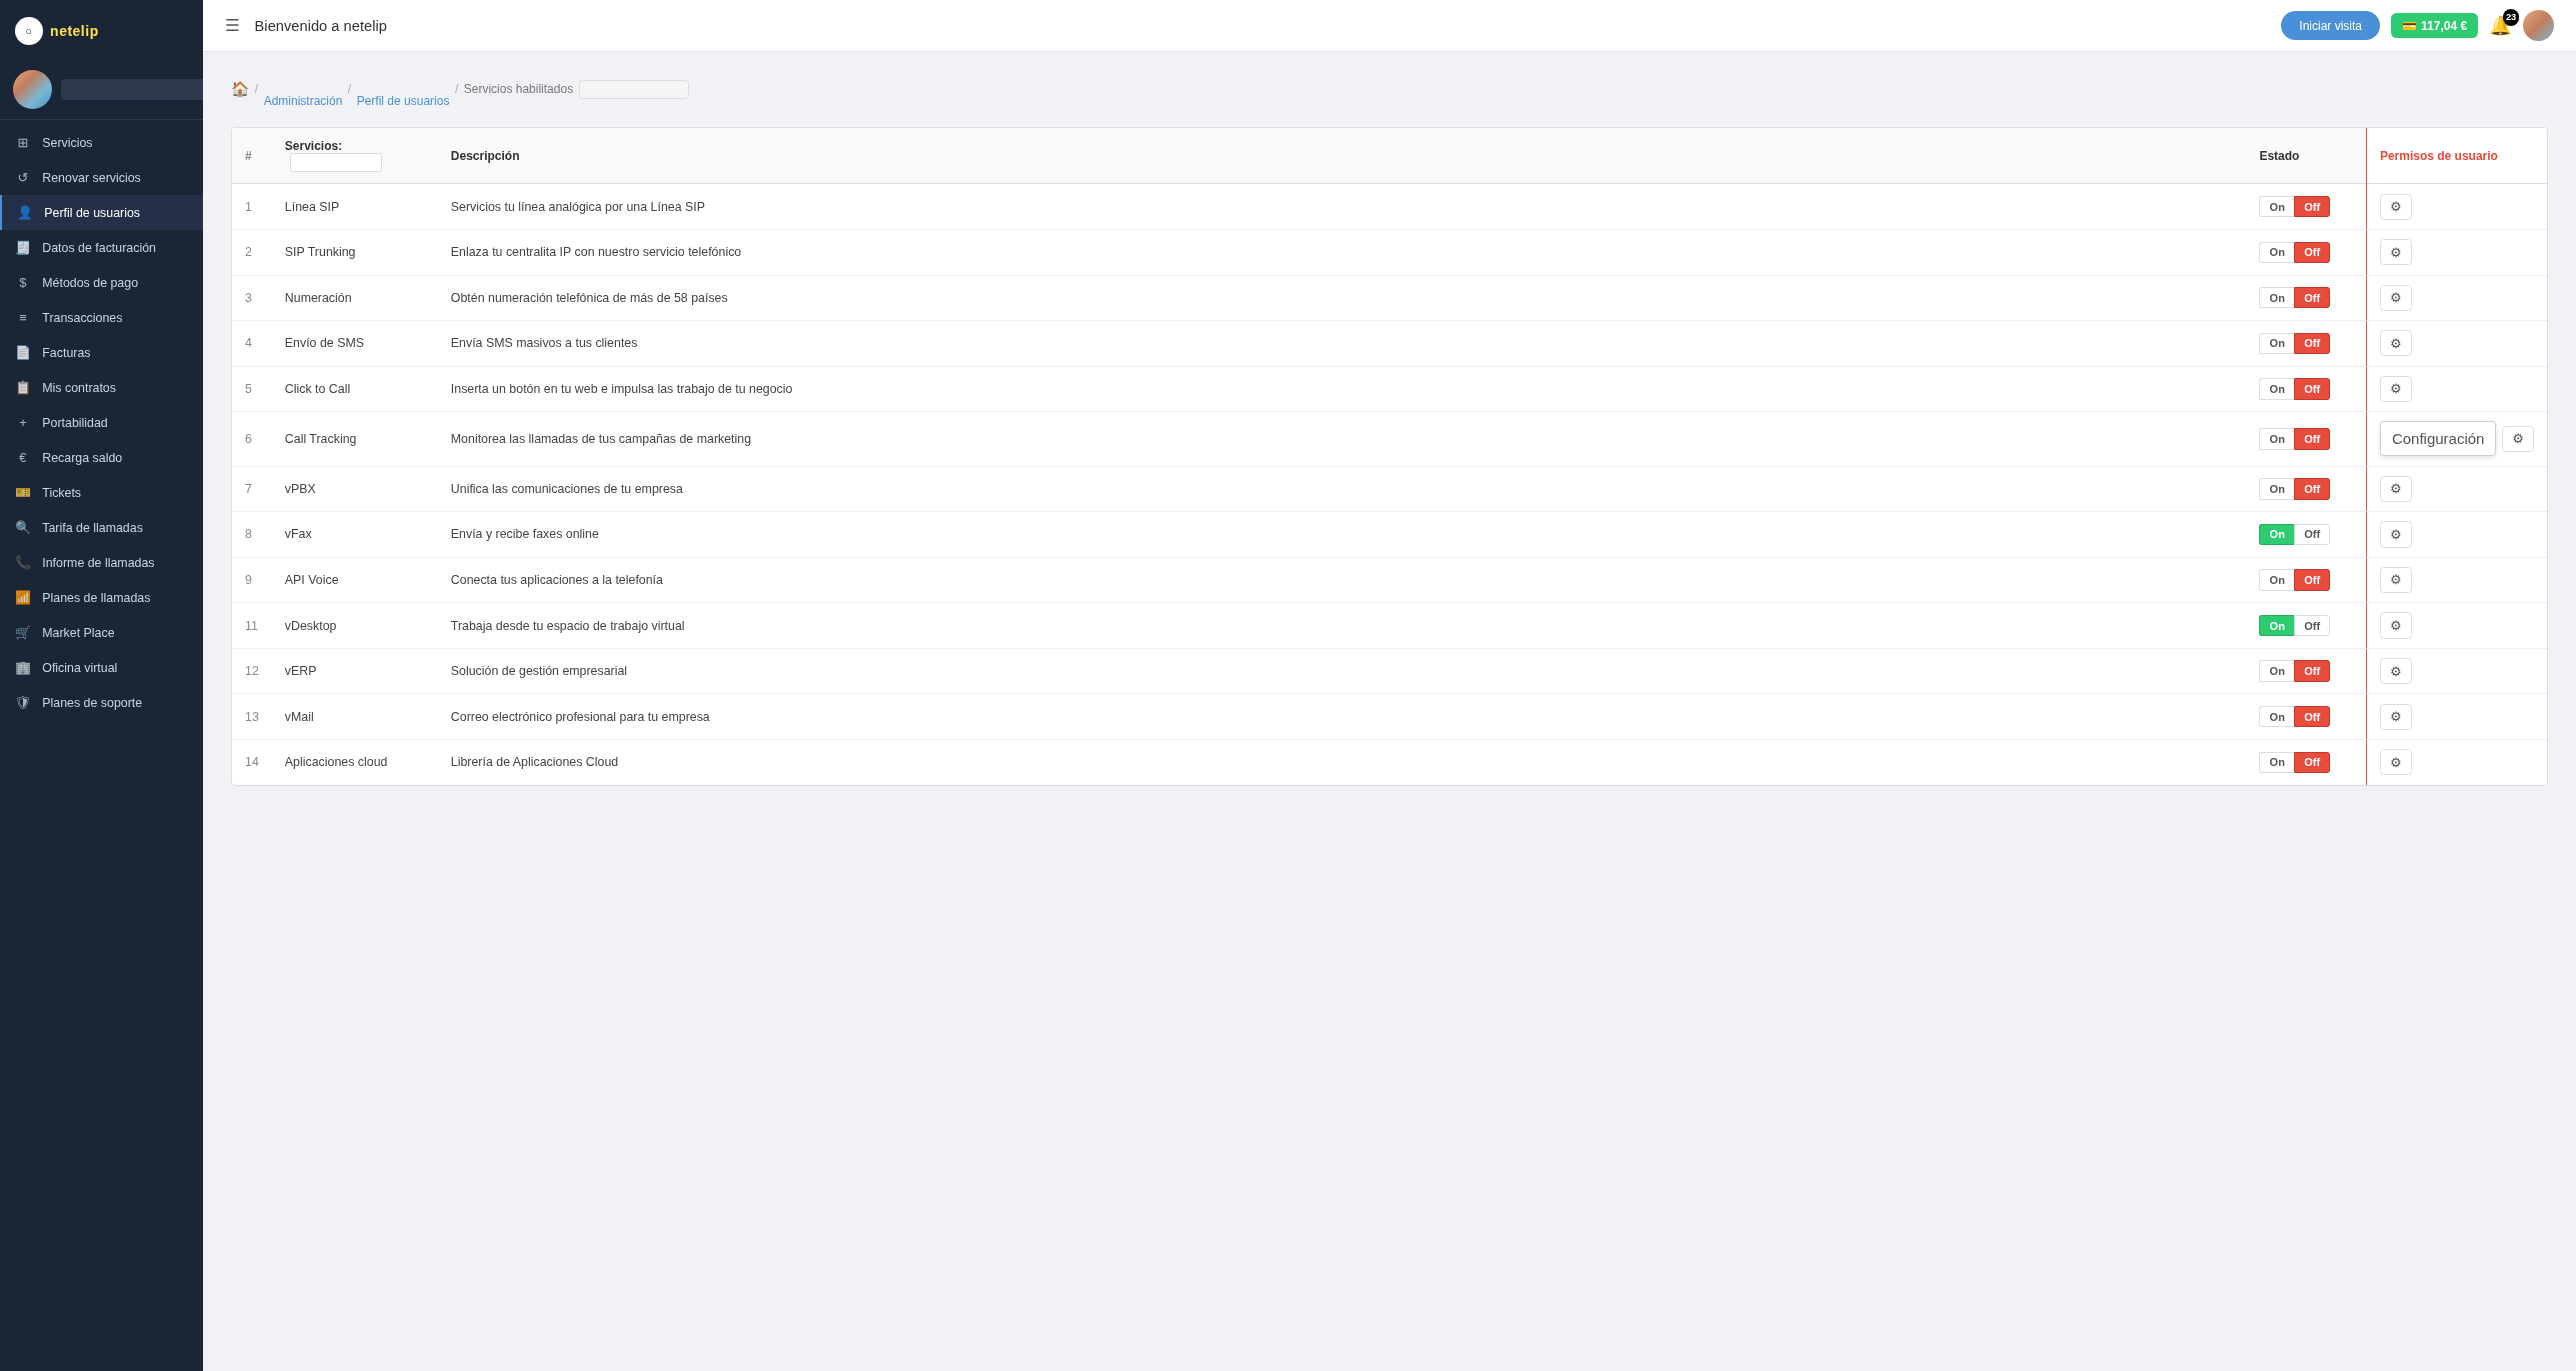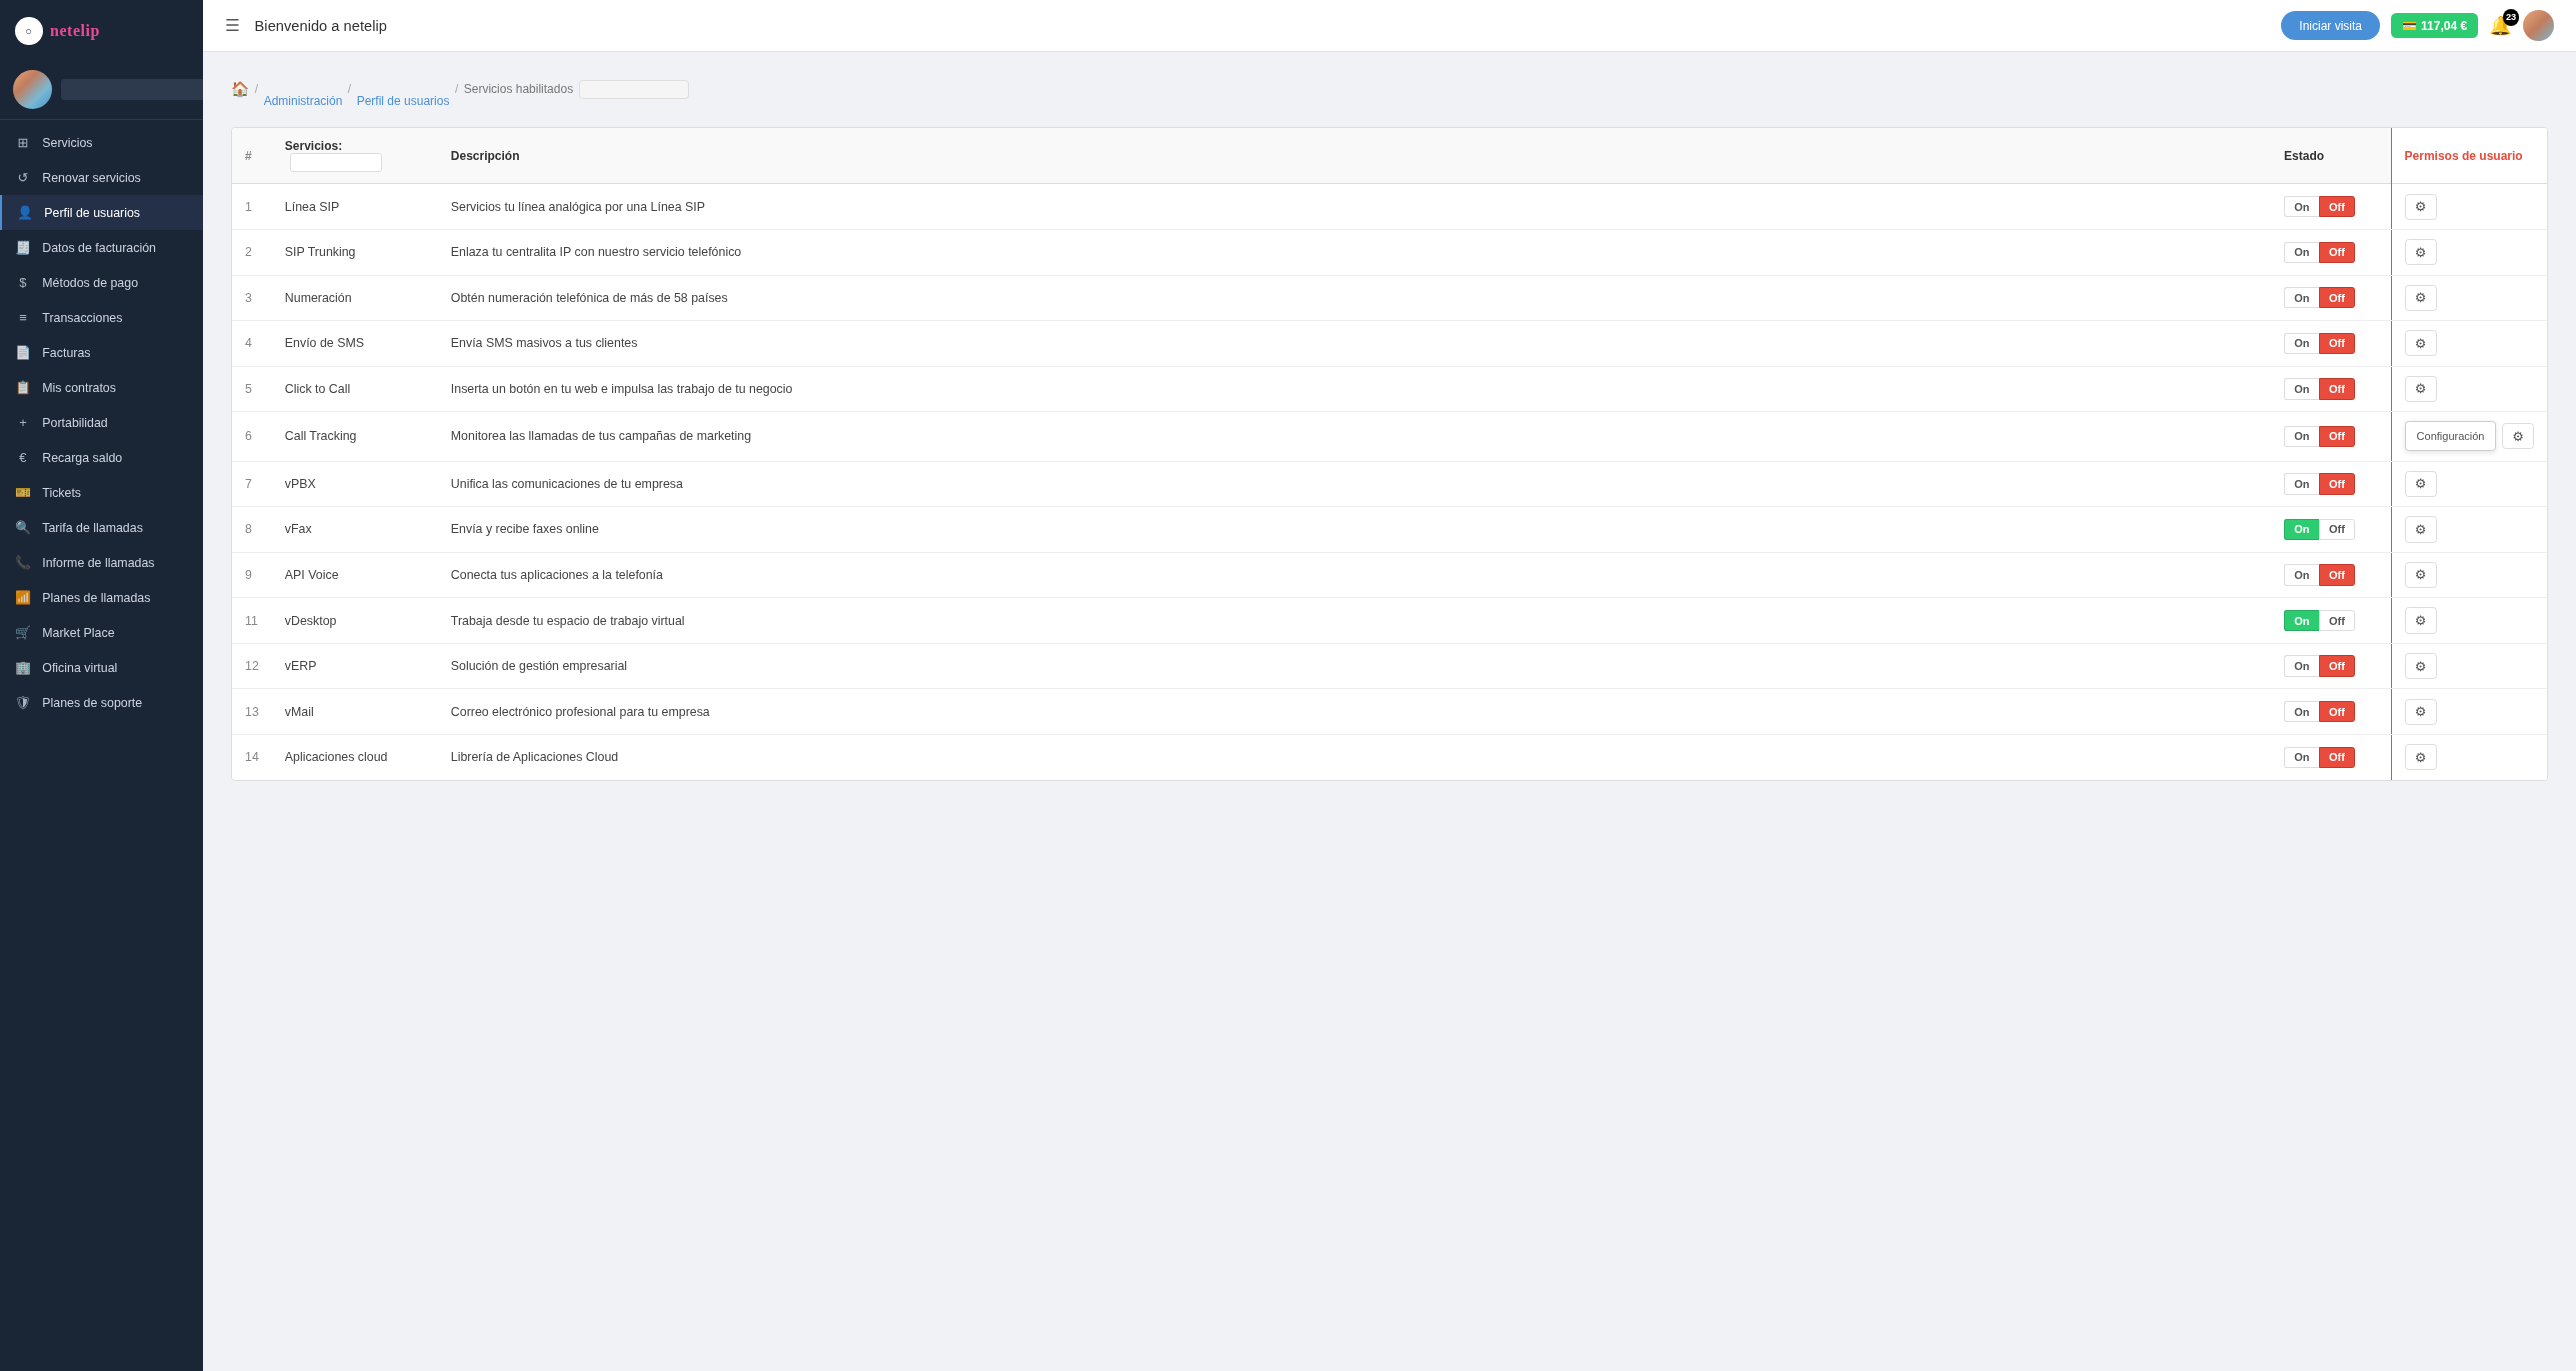--- a/index.html
+++ b/index.html
@@ -28,25 +28,24 @@
       border-radius: 50%;
       background: #fff;
       display: flex;
       align-items: center;
       justify-content: center;
       font-weight: bold;
       color: #1a2535;
       font-size: 11px;
     }
     .logo-text {
-      color: #ec4899;
-      font-size: 16px;
+      color: #fde047;
+      font-size: 14px;
       font-weight: 600;
       letter-spacing: 0.5px;
-      font-family: Liberation Serif, serif;
     }
     .sidebar-user {
       display: flex;
       align-items: center;
       padding: 9.2px 13px;
       gap: 9.2px;
       border-bottom: 0.9px solid #2d3a4e;
       margin-bottom: 5.5px;
     }
     .user-avatar {
@@ -455,21 +454,21 @@
     <td class="col-service">Call Tracking</td>
     <td class="col-desc">Monitorea las llamadas de tus campañas de marketing</td>
     <td class="col-estado">
       <div class="toggle-group">
         <button style="background:#fff;color:#555;border:0.9px solid #ddd;border-right:none;border-radius:2.8px 0 0 2.8px;padding:3.7px 9.2px;font-size:11px;font-weight:600;cursor:pointer;">On</button>
         <button style="background:#e74c3c;color:#fff;border:0.9px solid #c0392b;border-radius:0 2.8px 2.8px 0;padding:3.7px 9.2px;font-size:11px;font-weight:600;cursor:pointer;">Off</button>
       </div>
     </td>
     <td class="col-permisos">
       <div style="display:flex;align-items:center;gap:5.5px;">
-      <span style="background:#fff;border:0.9px solid #ccc;border-radius:3.7px;padding:8px 11px;font-size:11px;color:#555;box-shadow:0 1.8px 5.5px rgba(0,0,0,0.1);white-space:nowrap;">Configuración</span>
+      <span style="background:#fff;border:0.9px solid #ccc;border-radius:3.7px;padding:8px 11px;font-size:15px;color:#555;box-shadow:0 1.8px 5.5px rgba(0,0,0,0.1);white-space:nowrap;">Configuración</span>
       <button class="gear-btn">⚙</button>
     </div>
     </td>
   </tr>
             <tr>
     <td class="col-num">7</td>
     <td class="col-service">vPBX</td>
     <td class="col-desc">Unifica las comunicaciones de tu empresa</td>
     <td class="col-estado">
       <div class="toggle-group">

